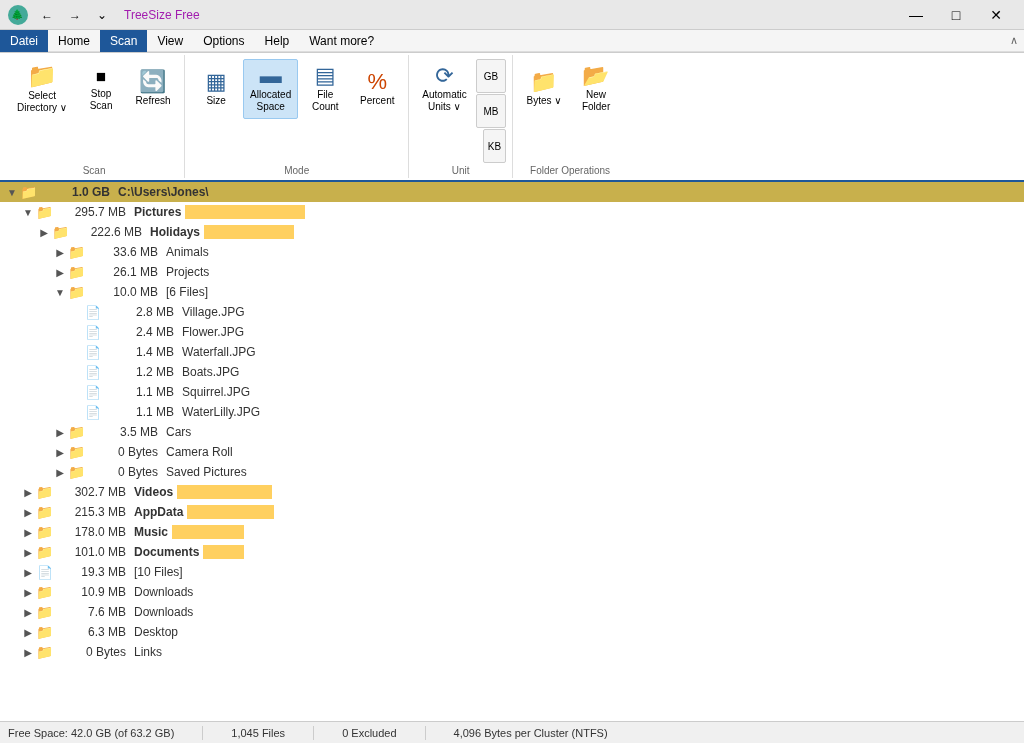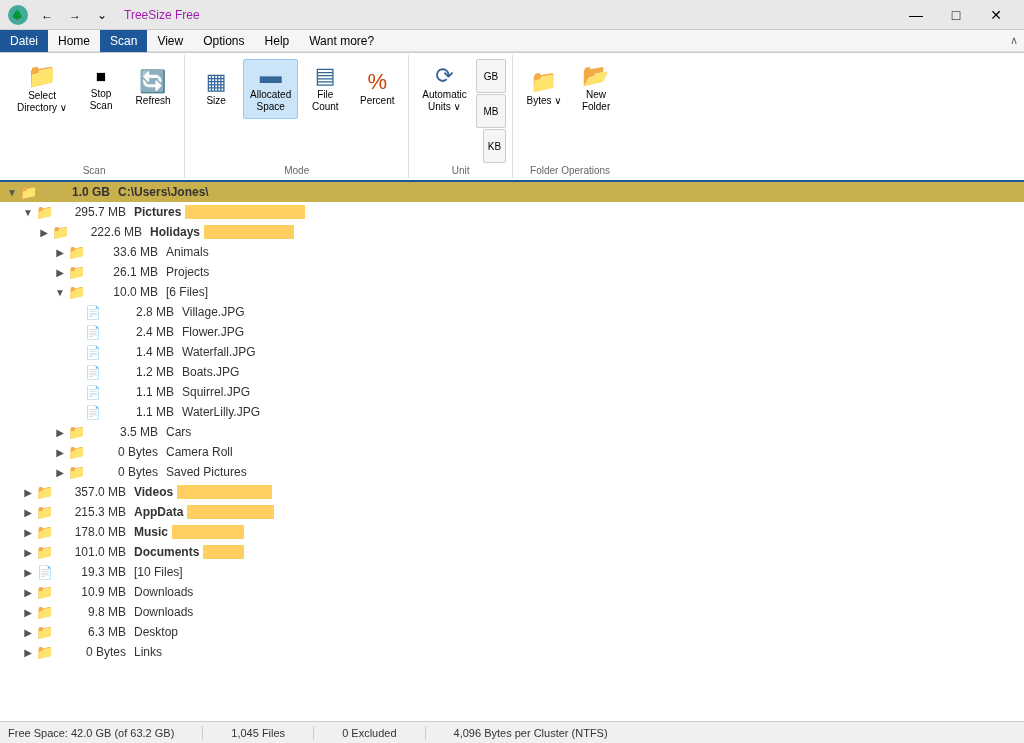--- a/index.html
+++ b/index.html
@@ -293,21 +293,21 @@
           <span class="folder-icon">📁</span>
         </span>
     <span class="tree-size">0 Bytes</span>
     <span class="tree-name" style="">Saved Pictures</span>
   </div>
       <div class="tree-row" style="padding-left: 20px;">
     <span class="tree-toggle">▶</span>
     <span class="tree-icon">
           <span class="folder-icon">📁</span>
         </span>
-    <span class="tree-size">357.0 MB</span>
+    <span class="tree-size">302.7 MB</span>
     <span class="tree-name" style=" font-weight:bold;">Videos<span class="tree-bar-container"><span class="tree-bar" style="width:95px;"></span></span></span>
   </div>
       <div class="tree-row" style="padding-left: 20px;">
     <span class="tree-toggle">▶</span>
     <span class="tree-icon">
           <span class="folder-icon">📁</span>
         </span>
     <span class="tree-size">215.3 MB</span>
     <span class="tree-name" style=" font-weight:bold;">AppData<span class="tree-bar-container"><span class="tree-bar" style="width:87px;"></span></span></span>
   </div>
@@ -341,21 +341,21 @@
           <span class="folder-icon">📁</span>
         </span>
     <span class="tree-size">10.9 MB</span>
     <span class="tree-name" style="">Downloads</span>
   </div>
       <div class="tree-row" style="padding-left: 20px;">
     <span class="tree-toggle">▶</span>
     <span class="tree-icon">
           <span class="folder-icon">📁</span>
         </span>
-    <span class="tree-size">9.8 MB</span>
+    <span class="tree-size">7.6 MB</span>
     <span class="tree-name" style="">Downloads</span>
   </div>
       <div class="tree-row" style="padding-left: 20px;">
     <span class="tree-toggle">▶</span>
     <span class="tree-icon">
           <span class="folder-icon">📁</span>
         </span>
     <span class="tree-size">6.3 MB</span>
     <span class="tree-name" style="">Desktop</span>
   </div>

